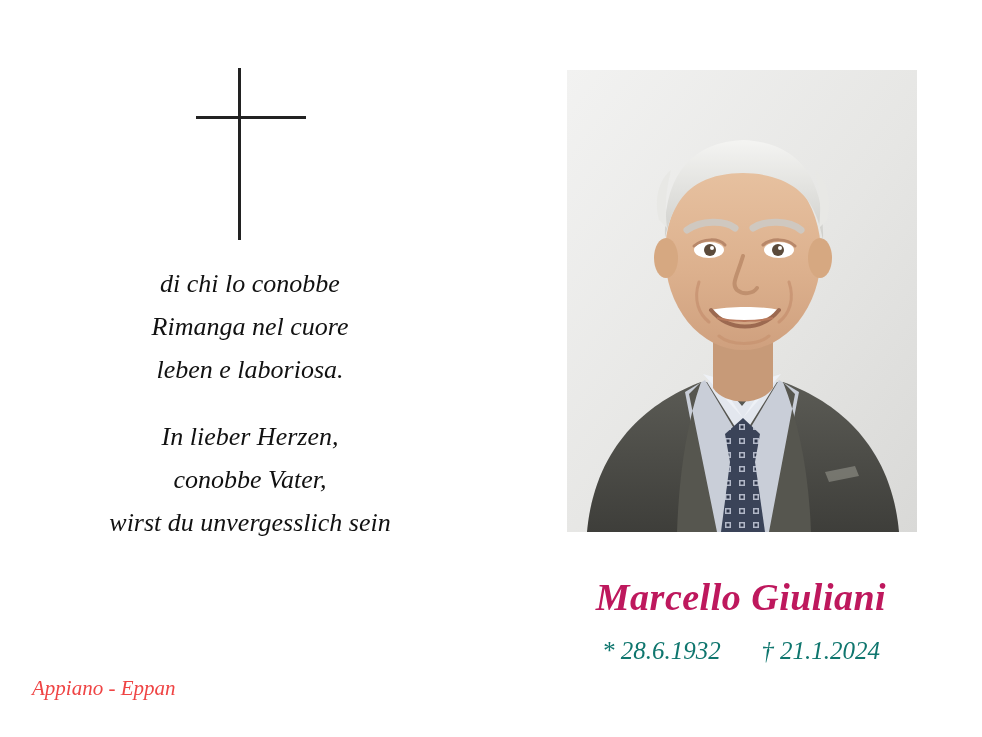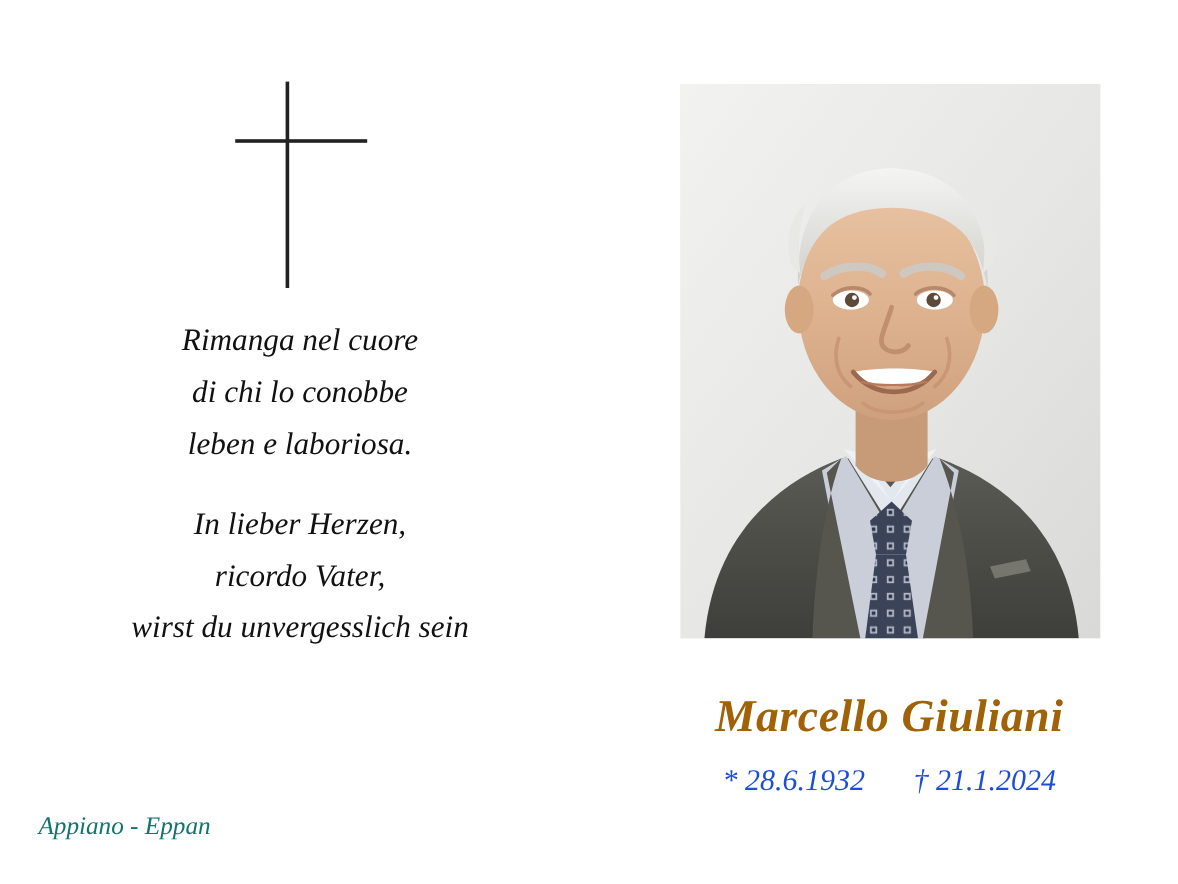--- a/index.html
+++ b/index.html
@@ -73,21 +73,21 @@
     white-space: nowrap;
   }
 
   .place {
     position: absolute;
     left: 32px;
     top: 676px;
     font-family: "Liberation Serif", serif;
     font-style: italic;
     font-size: 21px;
-    color: #0f766e;
+    color: #ef4444;
   }
 
   
   .right-col {
     position: absolute;
     left: 500px;
     top: 0;
     width: 482px;
     height: 737px;
   }
@@ -109,34 +109,34 @@
     position: absolute;
     left: 0;
     top: 575px;
     width: 482px;
     text-align: center;
     font-family: "Liberation Serif", serif;
     font-style: italic;
     font-weight: bold;
     font-size: 38px;
     letter-spacing: 0.5px;
-    color: #a16207;
+    color: #be185d;
     white-space: nowrap;
   }
 
   .dates {
     position: absolute;
     left: 0;
     top: 637px;
     width: 482px;
     text-align: center;
     font-family: "Liberation Serif", serif;
     font-style: italic;
     font-size: 25px;
-    color: #1d4ed8;
+    color: #0f766e;
     white-space: nowrap;
   }
   .dates .sep {
     display: inline-block;
     width: 28px;
   }
 </style>
 </head>
 <body>
 
@@ -144,27 +144,27 @@
 
   <div class="left-col">
 
     <div class="cross">
       <div class="vbar"></div>
       <div class="hbar"></div>
     </div>
 
     <div class="verse">
       <div class="stanza">
+        <div class="line">di chi lo conobbe</div>
         <div class="line">Rimanga nel cuore</div>
-        <div class="line">di chi lo conobbe</div>
         <div class="line">leben e laboriosa.</div>
       </div>
       <div class="stanza">
         <div class="line">In lieber Herzen,</div>
-        <div class="line">ricordo Vater,</div>
+        <div class="line">conobbe Vater,</div>
         <div class="line">wirst du unvergesslich sein</div>
       </div>
     </div>
 
     <div class="place">Appiano - Eppan</div>
 
   </div>
 
   <div class="right-col">
 

